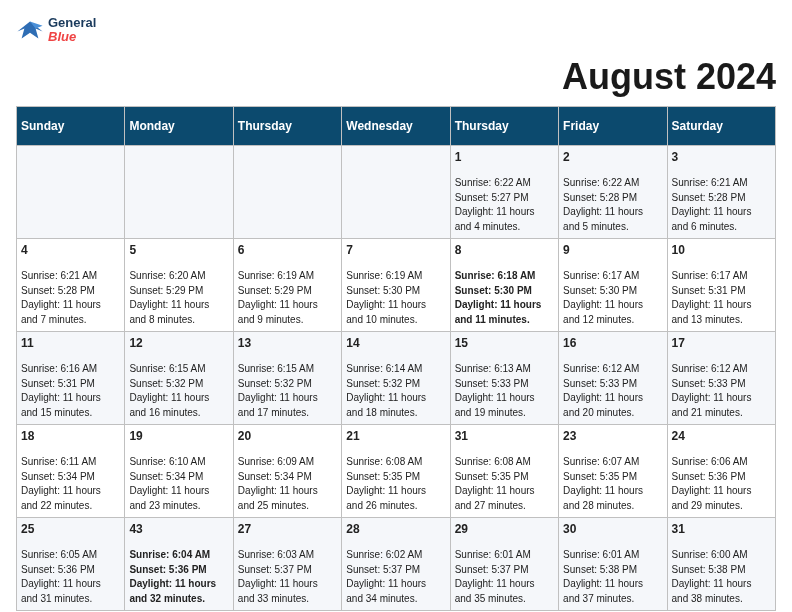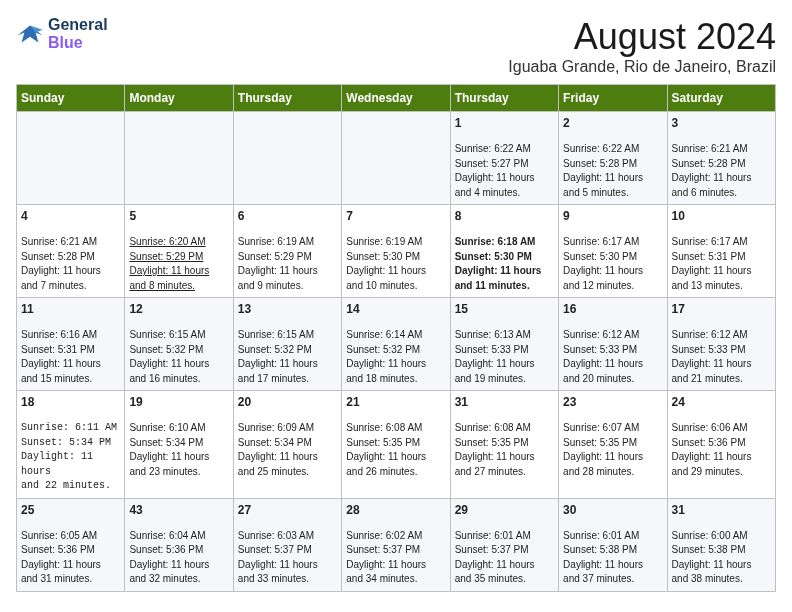--- a/index.html
+++ b/index.html
@@ -15,56 +15,58 @@
       justify-content: space-between;
       align-items: flex-start;
       margin-bottom: 8px;
     }
     .logo {
       display: flex;
       align-items: center;
       gap: 4px;
     }
     .logo-text {
-      font-size: 16px;
+      font-size: 13px;
       font-weight: bold;
       color: #1a3a5c;
       line-height: 1.1;
     }
     .logo-text span {
-      color: #8b5cf6;
+      color: #ef4444;
+      font-style: italic;
     }
     .logo-bird {
       width: 28px;
       height: 28px;
     }
     .title-block {
       text-align: right;
     }
     .main-title {
       font-size: 36px;
-      font-weight: normal;
+      font-weight: bold;
       color: #1a1a1a;
+      margin-top: 40px;
     }
     .subtitle {
       font-size: 16px;
       color: #333;
       font-weight: normal;
     }
     table {
       width: 100%;
       border-collapse: collapse;
       table-layout: fixed;
     }
     thead tr th {
-      background-color: #4d7c0f;
+      background-color: #0c4a6e;
       color: #fff;
       font-size: 12px;
       font-weight: bold;
-      padding: 6px 4px;
+      padding: 12px 4px;
       text-align: left;
       border: 1px solid #c0c0c0;
     }
     tbody tr td {
       border: 1px solid #c0c0c0;
       vertical-align: top;
       padding: 4px 4px;
       font-size: 10.5px;
       color: #222;
       height: 80px;
@@ -98,21 +100,20 @@
       <polygon points="20,8 38,22 28,18 32,32 20,24 8,32 12,18 2,22" fill="#2e6db4"></polygon>
       <polygon points="20,8 38,14 28,18" fill="#4a90d9"></polygon>
     </svg>
     <div class="logo-text">
       <div>General</div>
       <div><span>Blue</span></div>
     </div>
   </div>
   <div class="title-block">
     <div class="main-title">August 2024</div>
-    <div class="subtitle">Iguaba Grande, Rio de Janeiro, Brazil</div>
   </div>
 </div>
 
 <table>
   <thead>
     <tr>
     <th>Sunday</th>
         <th>Monday</th>
         <th>Thursday</th>
         <th>Wednesday</th>
@@ -152,21 +153,21 @@
       <tr>
         <td>
           <span class="day-num">4</span>
           <div class="cell-content" style="white-space: pre-line;">Sunrise: 6:21 AM
 Sunset: 5:28 PM
 Daylight: 11 hours
 and 7 minutes.</div>
         </td>
         <td>
           <span class="day-num">5</span>
-          <div class="cell-content" style="white-space: pre-line; text-decoration: underline;">Sunrise: 6:20 AM
+          <div class="cell-content" style="white-space: pre-line;">Sunrise: 6:20 AM
 Sunset: 5:29 PM
 Daylight: 11 hours
 and 8 minutes.</div>
         </td>
         <td>
           <span class="day-num">6</span>
           <div class="cell-content" style="white-space: pre-line;">Sunrise: 6:19 AM
 Sunset: 5:29 PM
 Daylight: 11 hours
 and 9 minutes.</div>
@@ -247,21 +248,21 @@
           <span class="day-num">17</span>
           <div class="cell-content" style="white-space: pre-line;">Sunrise: 6:12 AM
 Sunset: 5:33 PM
 Daylight: 11 hours
 and 21 minutes.</div>
         </td>
       </tr>
       <tr>
         <td>
           <span class="day-num">18</span>
-          <div class="cell-content" style="white-space: pre-line; font-family: Liberation Mono, monospace;">Sunrise: 6:11 AM
+          <div class="cell-content" style="white-space: pre-line;">Sunrise: 6:11 AM
 Sunset: 5:34 PM
 Daylight: 11 hours
 and 22 minutes.</div>
         </td>
         <td>
           <span class="day-num">19</span>
           <div class="cell-content" style="white-space: pre-line;">Sunrise: 6:10 AM
 Sunset: 5:34 PM
 Daylight: 11 hours
 and 23 minutes.</div>
@@ -305,21 +306,21 @@
       <tr>
         <td>
           <span class="day-num">25</span>
           <div class="cell-content" style="white-space: pre-line;">Sunrise: 6:05 AM
 Sunset: 5:36 PM
 Daylight: 11 hours
 and 31 minutes.</div>
         </td>
         <td>
           <span class="day-num">43</span>
-          <div class="cell-content" style="white-space: pre-line;">Sunrise: 6:04 AM
+          <div class="cell-content" style="white-space: pre-line; font-weight: bold;">Sunrise: 6:04 AM
 Sunset: 5:36 PM
 Daylight: 11 hours
 and 32 minutes.</div>
         </td>
         <td>
           <span class="day-num">27</span>
           <div class="cell-content" style="white-space: pre-line;">Sunrise: 6:03 AM
 Sunset: 5:37 PM
 Daylight: 11 hours
 and 33 minutes.</div>

